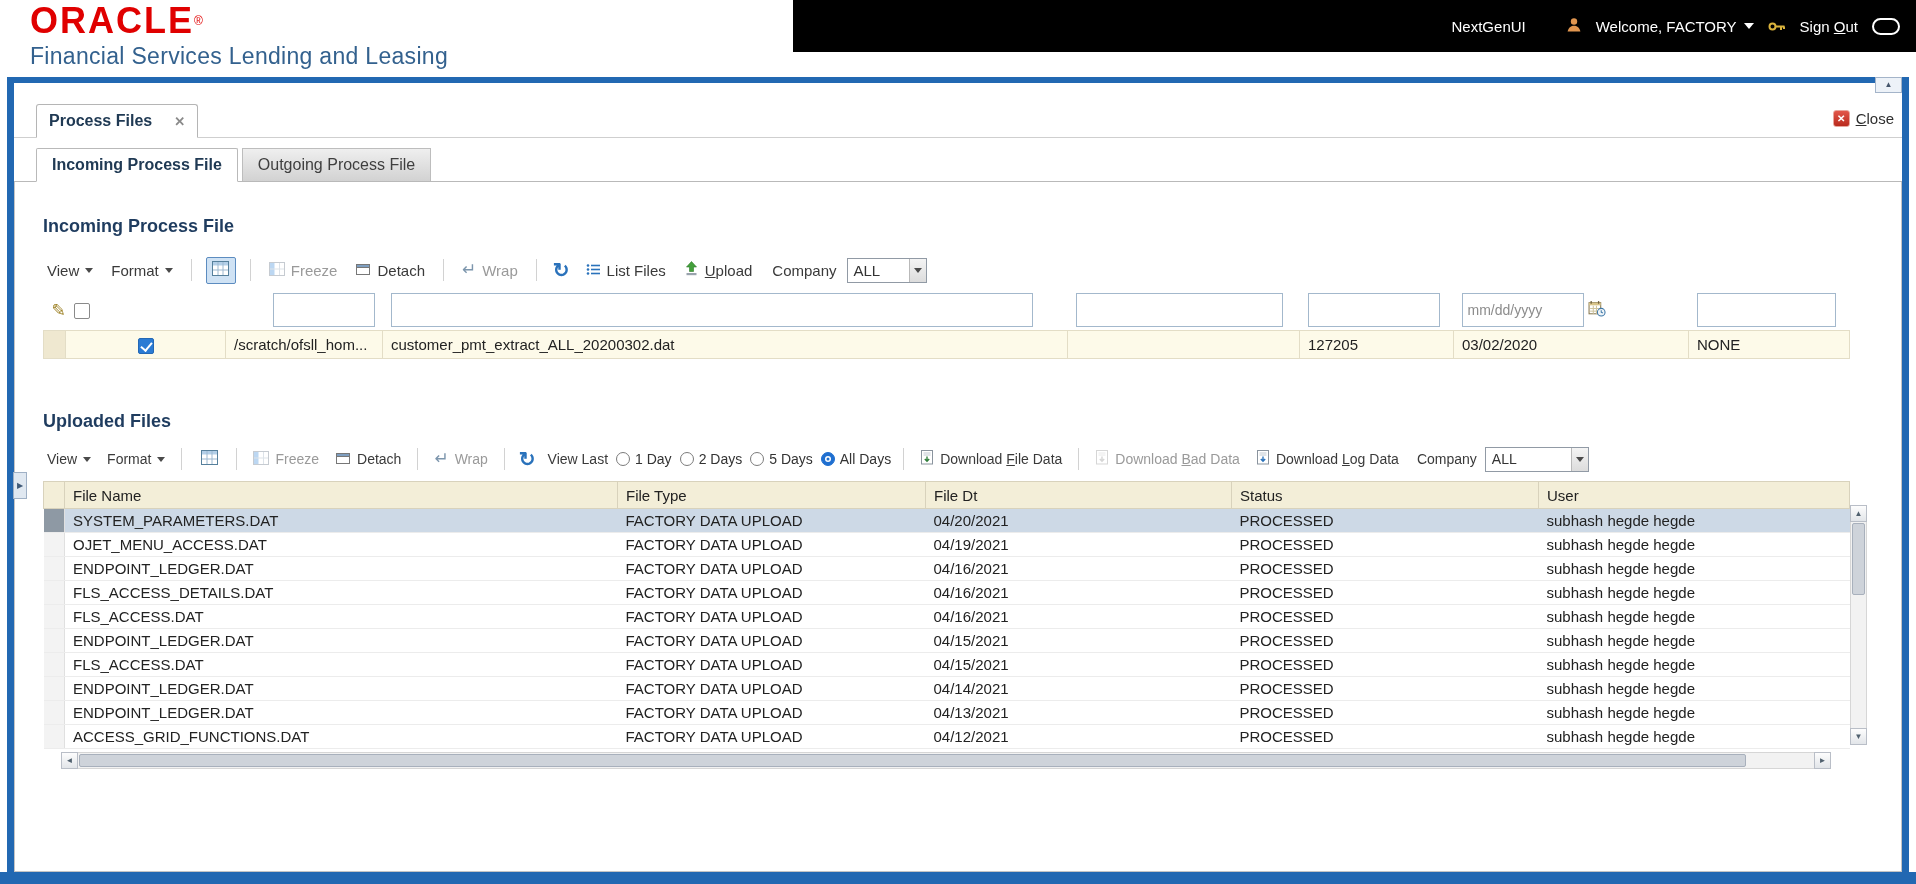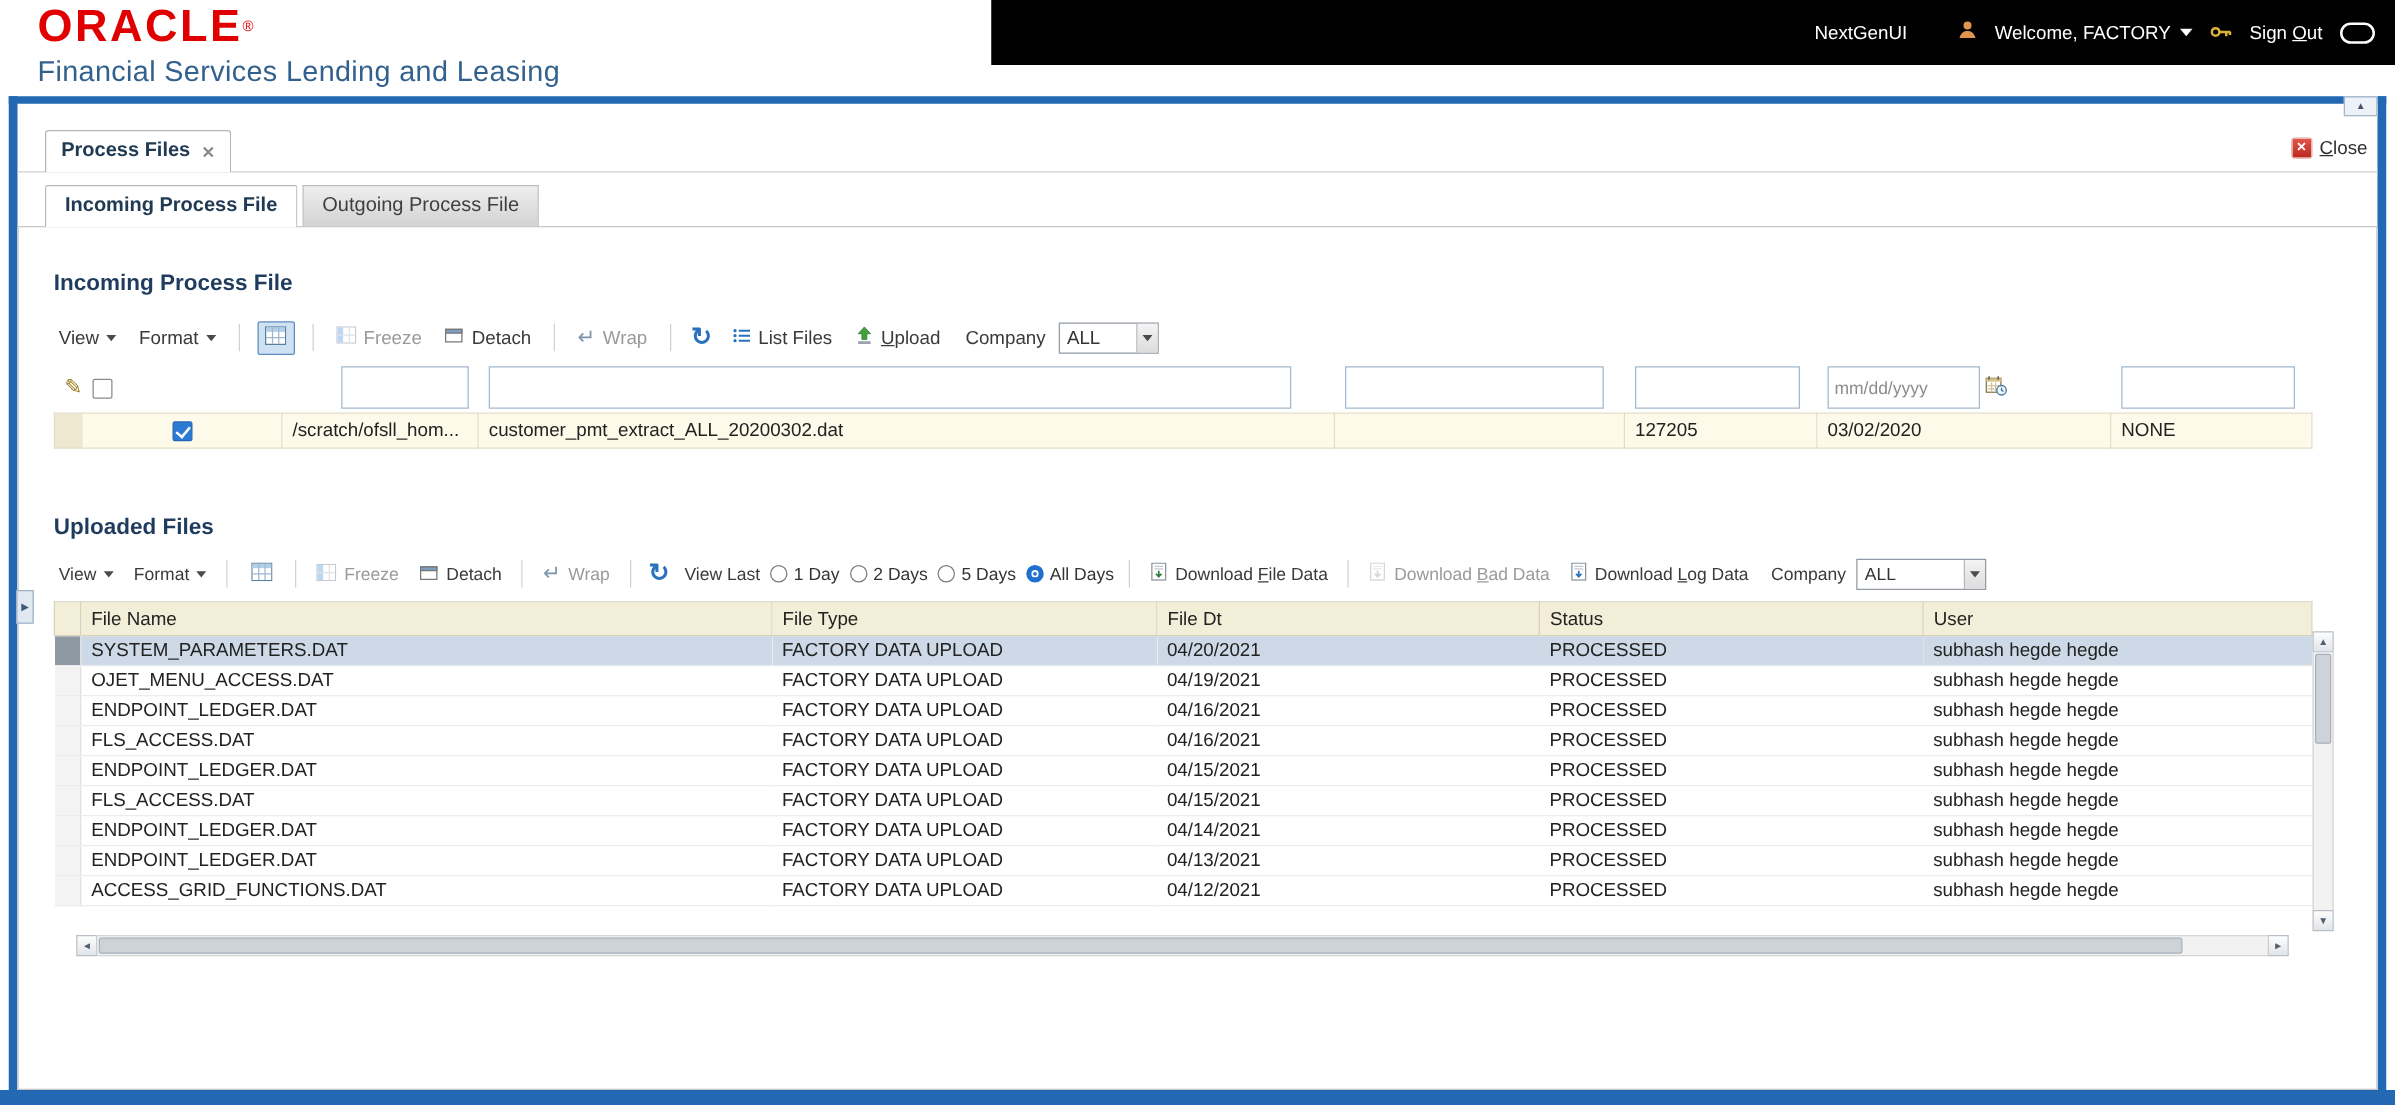--- a/index.html
+++ b/index.html
@@ -26,21 +26,21 @@
   .main-panel { position:absolute; top:77px; left:7px; right:7px; bottom:12px; background:#fff;
                 border-top:6px solid #2268b2; border-left:7px solid #2268b2; border-right:7px solid #2268b2;
                 display:flex; flex-direction:column; }
   .bottom-bar { position:absolute; left:0; right:0; bottom:0; height:12px; background:#2268b2; }
   .panel-scroll-up { position:absolute; top:-6px; right:0px; width:27px; height:16px; background:#edf2f8;
                      border:1px solid #a4b4c9; text-align:center; font-size:8px; line-height:14px; color:#46566c; cursor:pointer; z-index:6; }
 
   
   .tab-strip { position:relative; height:55px; border-bottom:1px solid #cfcfcf; flex:0 0 auto; }
   .doc-tab { position:absolute; left:22px; bottom:-1px; background:#fff; border:1px solid #b5b5b5; border-bottom:1px solid #fff;
-             border-radius:3px 3px 0 0; padding:7px 12px; display:flex; align-items:center; gap:9px; cursor:pointer; }
+             border-radius:3px 3px 0 0; padding:7px 12px; display:flex; align-items:center; gap:22px; cursor:pointer; }
   .doc-tab-label { font-weight:bold; color:#203a54; font-size:16px; }
   .doc-tab-close { color:#8a8a8a; font-size:13px; font-weight:bold; cursor:pointer; }
   .close-box { position:absolute; right:8px; bottom:10px; display:flex; align-items:center; gap:6px; cursor:pointer; }
   .close-icon { width:17px; height:17px; background:linear-gradient(#e2574a,#b92a1d); border:1px solid #e8a79e; border-radius:3px;
                 color:#fff; font-size:10px; font-weight:bold; text-align:center; line-height:15px; }
   .close-label { font-size:15px; color:#2f2f2f; }
 
   
   .subtab-row { display:flex; gap:4px; padding-left:22px; margin-top:10px; border-bottom:1px solid #b9b9b9; flex:0 0 auto; }
   .subtab { padding:7px 15px; font-size:16px; cursor:pointer; }
@@ -445,20 +445,28 @@
               <tr class="">
                 <td class="sel0"></td>
                 <td>ENDPOINT_LEDGER.DAT</td>
                 <td>FACTORY DATA UPLOAD</td>
                 <td>04/16/2021</td>
                 <td>PROCESSED</td>
                 <td>subhash hegde hegde</td>
               </tr>
               <tr class="">
                 <td class="sel0"></td>
+                <td>FLS_ACCESS_DETAILS.DAT</td>
+                <td>FACTORY DATA UPLOAD</td>
+                <td>04/16/2021</td>
+                <td>PROCESSED</td>
+                <td>subhash hegde hegde</td>
+              </tr>
+              <tr class="">
+                <td class="sel0"></td>
                 <td>FLS_ACCESS.DAT</td>
                 <td>FACTORY DATA UPLOAD</td>
                 <td>04/16/2021</td>
                 <td>PROCESSED</td>
                 <td>subhash hegde hegde</td>
               </tr>
               <tr class="">
                 <td class="sel0"></td>
                 <td>ENDPOINT_LEDGER.DAT</td>
                 <td>FACTORY DATA UPLOAD</td>

